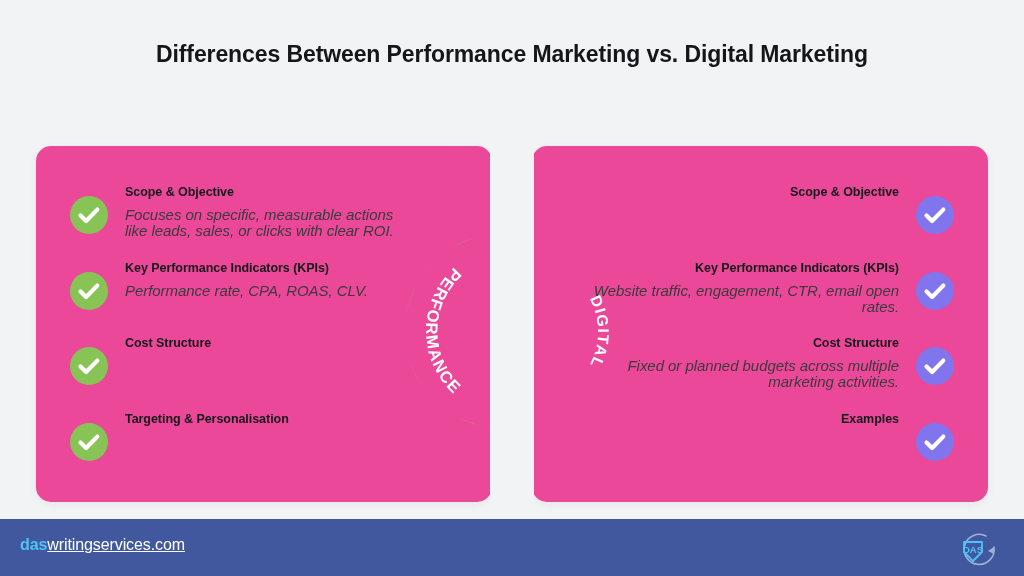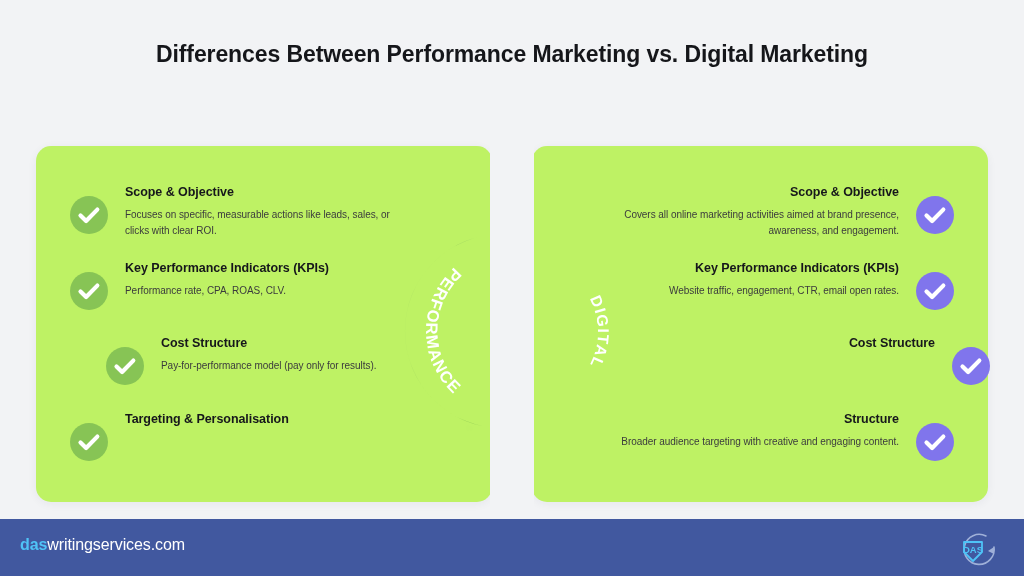--- a/index.html
+++ b/index.html
@@ -30,21 +30,21 @@
     letter-spacing: -0.1px;
     padding: 0 72px;
   }
 
   
   .card {
     position: absolute;
     top: 146px;
     width: 456px;
     height: 356px;
-    background: #bef264;
+    background: #ec4899;
     border-radius: 15px;
     box-shadow: 0 2px 10px rgba(40,45,70,0.055);
   }
   .card-left  { left: 36px; }
   .card-right { left: 532px; }
 
   
   .feature {
     position: absolute;
     display: flex;
@@ -53,21 +53,21 @@
   }
   .feature-left  { padding-left: 34px;  padding-right: 80px; }
   .feature-right {
     padding-right: 34px;
     padding-left: 54px;
     flex-direction: row-reverse;
   }
 
   .f1 { top: 38px; }
   .f2 { top: 114px; }
-  .f3 { top: 189px; margin-left: 36px; }
+  .f3 { top: 189px; }
   .f4 { top: 265px; }
 
   
   .check {
     width: 38px;
     height: 38px;
     border-radius: 50%;
     flex: 0 0 38px;
     position: relative;
     margin-top: 12px;
@@ -82,24 +82,25 @@
 
   .fhead {
     font-size: 12.5px;
     font-weight: bold;
     color: #16171b;
     line-height: 16px;
     margin-bottom: 7px;
     letter-spacing: -0.05px;
   }
   .fbody {
-    font-size: 10px;
+    font-size: 15px;
     color: #3b3b3d;
     line-height: 16px;
     letter-spacing: -0.05px;
+    font-style: italic;
   }
 
   
   .center-art {
     position: absolute;
     left: 378px;
     top: 219px;
     width: 268px;
     height: 224px;
     pointer-events: none;
@@ -124,21 +125,21 @@
   }
   .footer-url {
     position: absolute;
     left: 20px;
     top: 17px;
     font-size: 16px;
     letter-spacing: -0.1px;
     color: #ffffff;
   }
   .footer-url .das { color: #4fc3f7; font-weight: bold; }
-  .footer-url .rest { font-weight: normal; }
+  .footer-url .rest { font-weight: normal; text-decoration: underline; }
   .footer-logo {
     position: absolute;
     right: 22px;
     top: 10px;
     width: 52px;
     height: 40px;
   }
 </style>
 </head>
 <body>
@@ -172,21 +173,20 @@
   </div>
 
   <div class="feature feature-left f3">
     <div class="check check-green">
       <svg width="38" height="38" viewBox="0 0 38 38">
           <path d="M10.5 19.4 l5.6 5.6 l11.2 -11.4" fill="none" stroke="#ffffff" stroke-width="4.2" stroke-linecap="round" stroke-linejoin="round"></path>
         </svg>
     </div>
     <div class="ftext">
       <div class="fhead">Cost Structure</div>
-      <div class="fbody">Pay-for-performance model (pay only for results).</div>
     </div>
   </div>
 
   <div class="feature feature-left f4">
     <div class="check check-green">
       <svg width="38" height="38" viewBox="0 0 38 38">
           <path d="M10.5 19.4 l5.6 5.6 l11.2 -11.4" fill="none" stroke="#ffffff" stroke-width="4.2" stroke-linecap="round" stroke-linejoin="round"></path>
         </svg>
     </div>
     <div class="ftext">
@@ -199,21 +199,20 @@
 <div class="card card-right">
 
   <div class="feature feature-right f1">
     <div class="check check-purple">
       <svg width="38" height="38" viewBox="0 0 38 38">
           <path d="M10.5 19.4 l5.6 5.6 l11.2 -11.4" fill="none" stroke="#ffffff" stroke-width="4.2" stroke-linecap="round" stroke-linejoin="round"></path>
         </svg>
     </div>
     <div class="ftext">
       <div class="fhead">Scope &amp; Objective</div>
-      <div class="fbody">Covers all online marketing activities aimed at brand presence, awareness, and engagement.</div>
     </div>
   </div>
 
   <div class="feature feature-right f2">
     <div class="check check-purple">
       <svg width="38" height="38" viewBox="0 0 38 38">
           <path d="M10.5 19.4 l5.6 5.6 l11.2 -11.4" fill="none" stroke="#ffffff" stroke-width="4.2" stroke-linecap="round" stroke-linejoin="round"></path>
         </svg>
     </div>
     <div class="ftext">
@@ -223,32 +222,32 @@
   </div>
 
   <div class="feature feature-right f3">
     <div class="check check-purple">
       <svg width="38" height="38" viewBox="0 0 38 38">
           <path d="M10.5 19.4 l5.6 5.6 l11.2 -11.4" fill="none" stroke="#ffffff" stroke-width="4.2" stroke-linecap="round" stroke-linejoin="round"></path>
         </svg>
     </div>
     <div class="ftext">
       <div class="fhead">Cost Structure</div>
+      <div class="fbody">Fixed or planned budgets across multiple marketing activities.</div>
     </div>
   </div>
 
   <div class="feature feature-right f4">
     <div class="check check-purple">
       <svg width="38" height="38" viewBox="0 0 38 38">
           <path d="M10.5 19.4 l5.6 5.6 l11.2 -11.4" fill="none" stroke="#ffffff" stroke-width="4.2" stroke-linecap="round" stroke-linejoin="round"></path>
         </svg>
     </div>
     <div class="ftext">
-      <div class="fhead">Structure</div>
-      <div class="fbody">Broader audience targeting with creative and engaging content.</div>
+      <div class="fhead">Examples</div>
     </div>
   </div>
 
 </div>
 
 <div class="center-art">
   <svg width="268" height="224" viewBox="0 0 268 224">
     <defs>
       <linearGradient id="gGreen" x1="0" y1="0" x2="1" y2="1">
         <stop offset="0%" stop-color="#a0d169"></stop>

